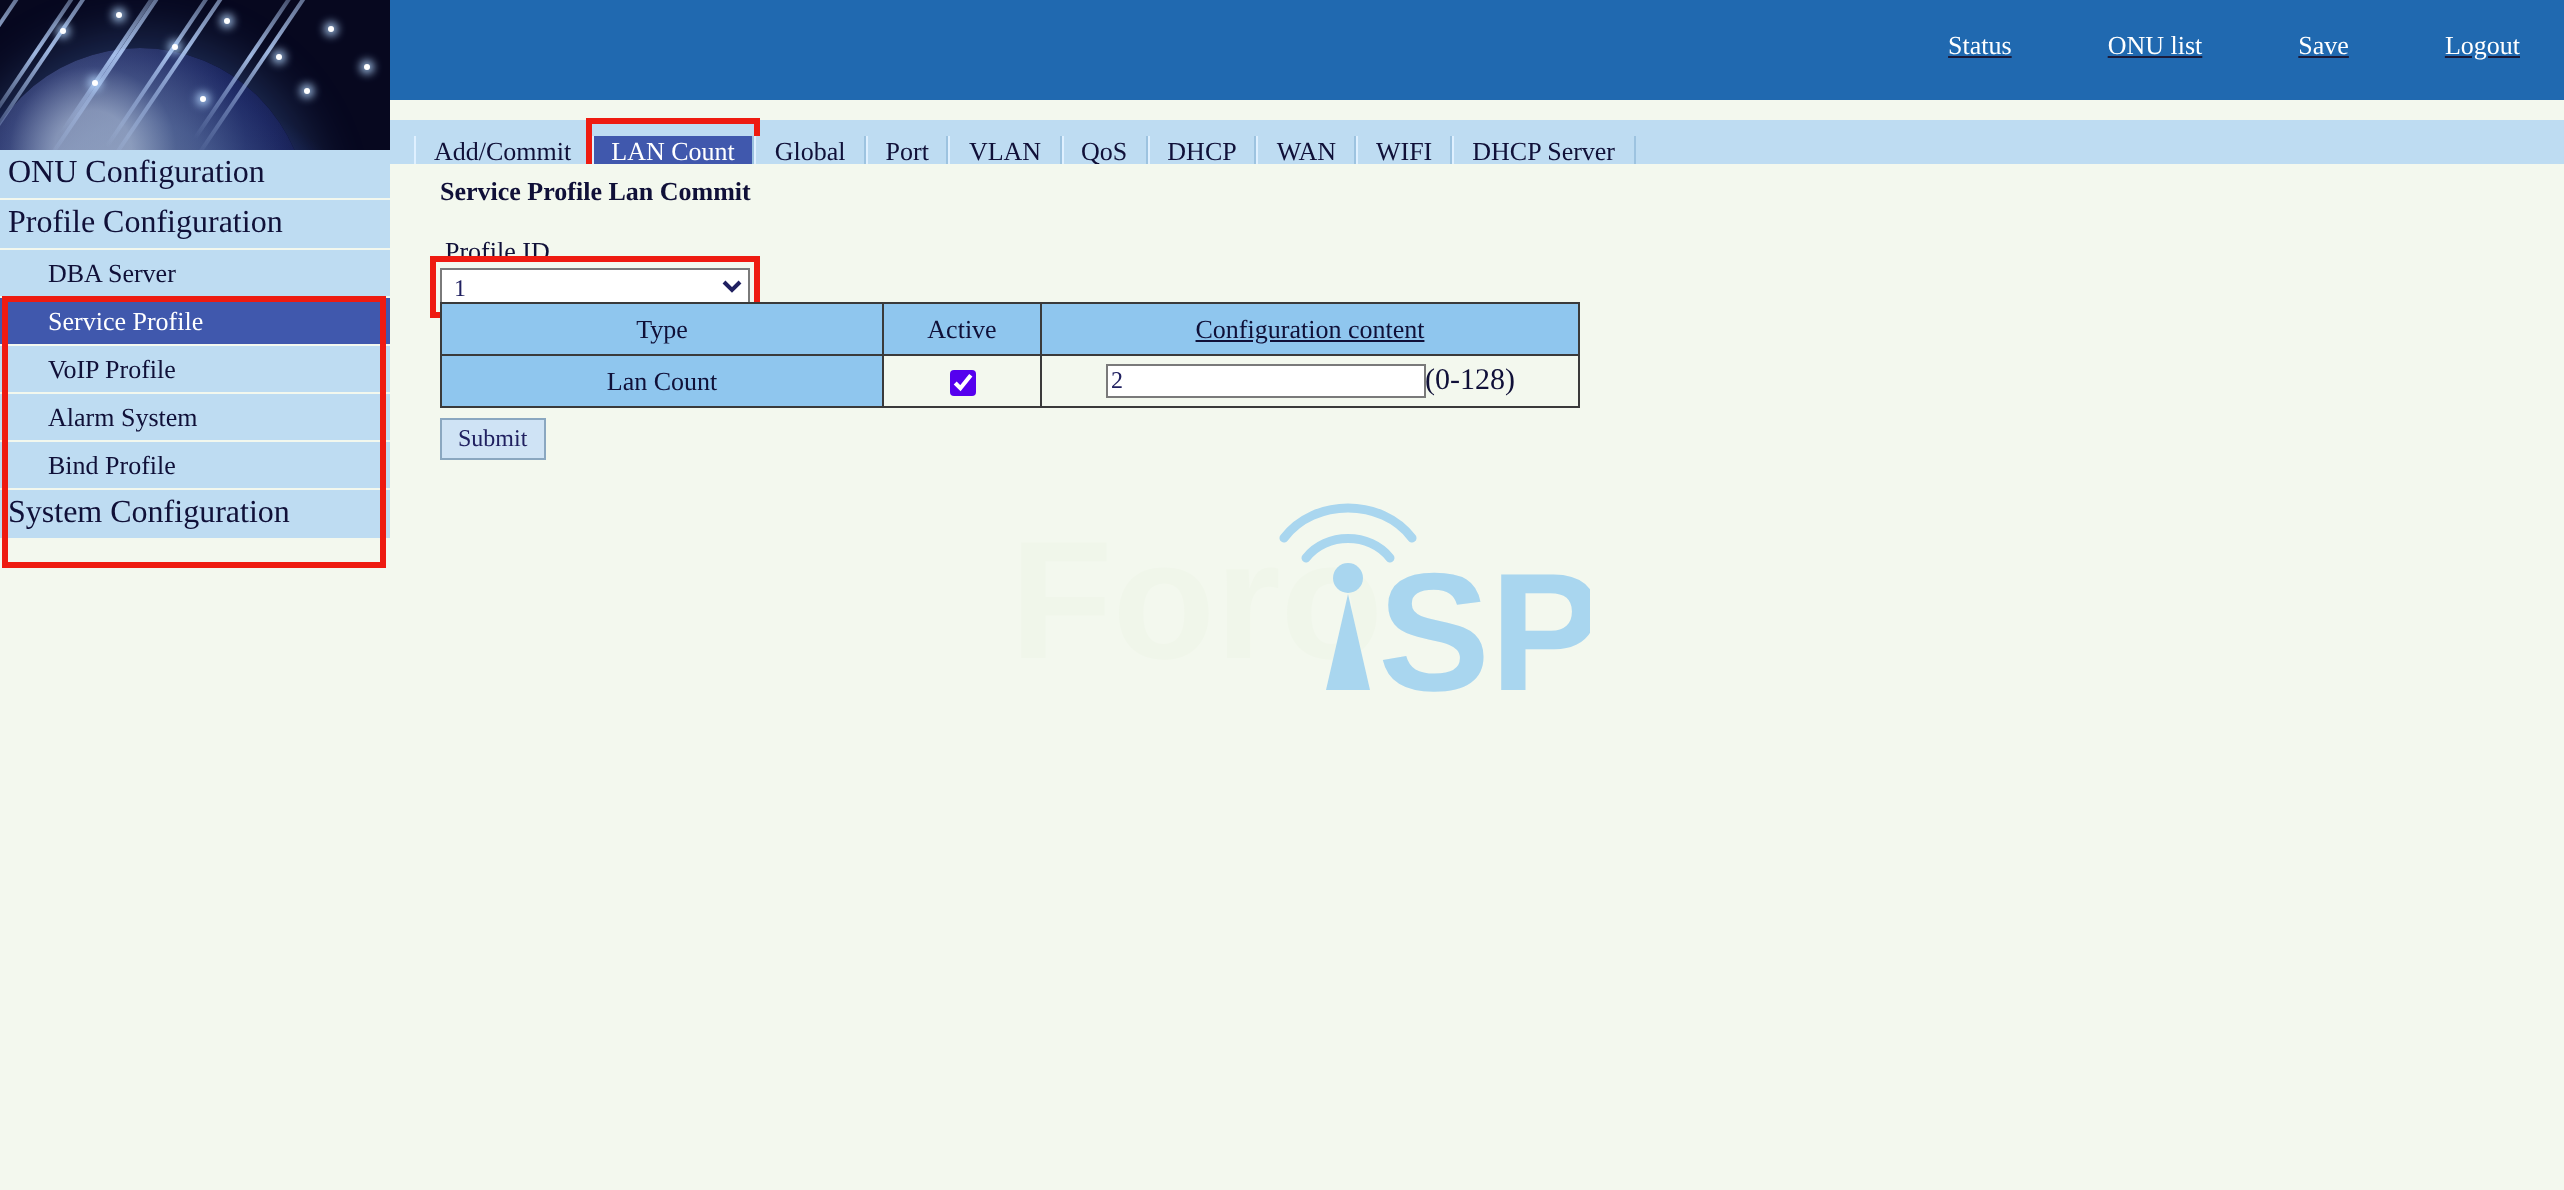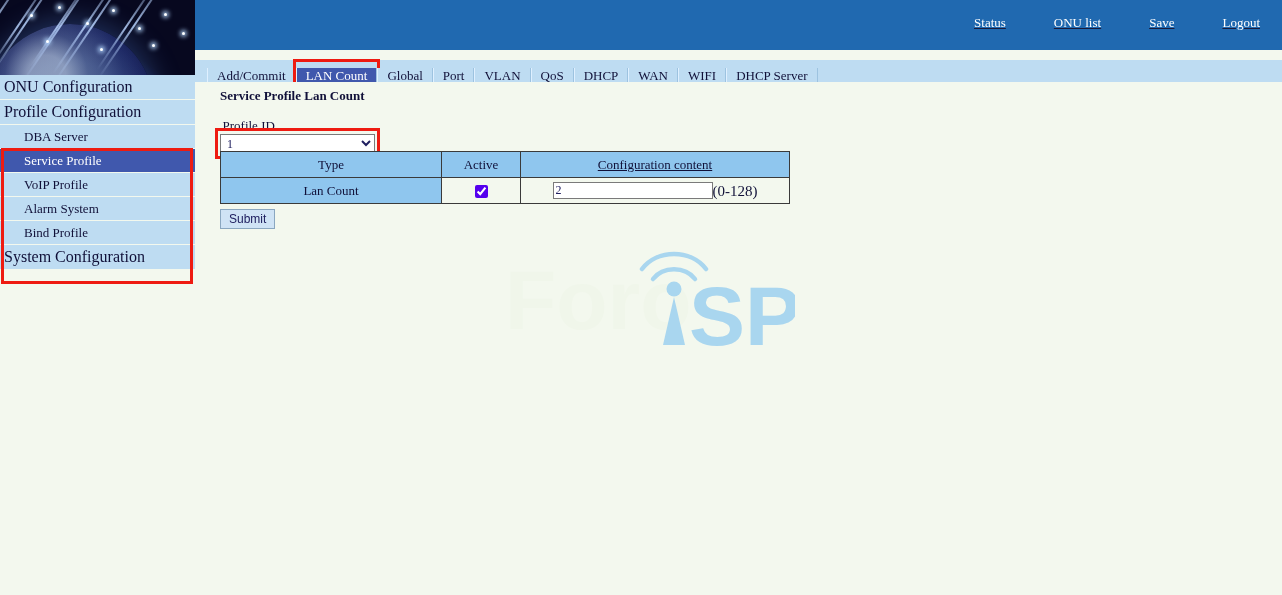--- a/index.html
+++ b/index.html
@@ -283,21 +283,21 @@
   }
   .hint {
     font-size: 15px;
     color: #101038;
     vertical-align: middle;
   }
   button.submit {
     position: absolute;
     left: 25px;
     top: 127px;
-    font-family: Liberation Sans, sans-serif;
+    font-family: Liberation Serif, serif;
     font-size: 12px;
     color: #202060;
     background: #cfe3f5;
     border: 1px solid #8aa7c0;
     padding: 2px 8px;
     cursor: pointer;
     border-radius: 0;
   }
 
   
@@ -372,21 +372,21 @@
       <span class="tab-wrap"><span class="tab">VLAN</span></span>
       <span class="tab-wrap"><span class="tab">QoS</span></span>
       <span class="tab-wrap"><span class="tab">DHCP</span></span>
       <span class="tab-wrap"><span class="tab">WAN</span></span>
       <span class="tab-wrap"><span class="tab">WIFI</span></span>
       <span class="tab-wrap"><span class="tab">DHCP Server</span></span>
     </div>
 
   <div class="content">
 
-    <div class="page-title">Service Profile Lan Count</div>
+    <div class="page-title">Service Profile Lan Commit</div>
 
     <div class="field-row">
       <span class="field-label">Profile ID</span>
       <span class="select-wrap">
         <select class="profile-select" id="profile-select"><option value="1">1</option></select>
         <span class="select-ring"></span>
       </span>
     </div>
 
     <table class="cfg">

